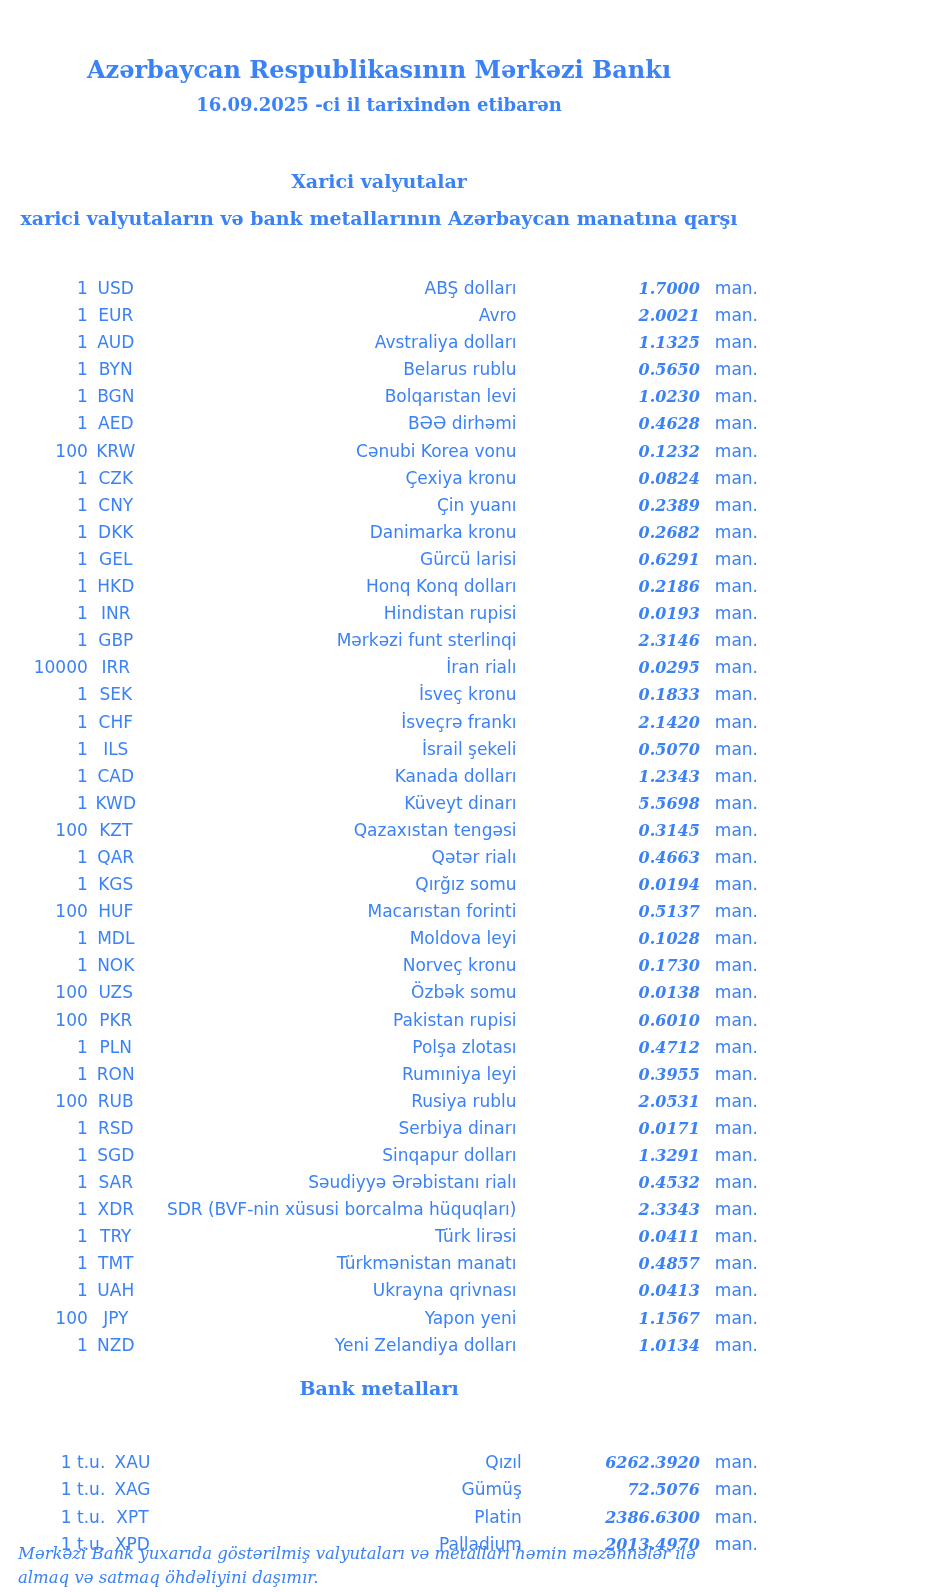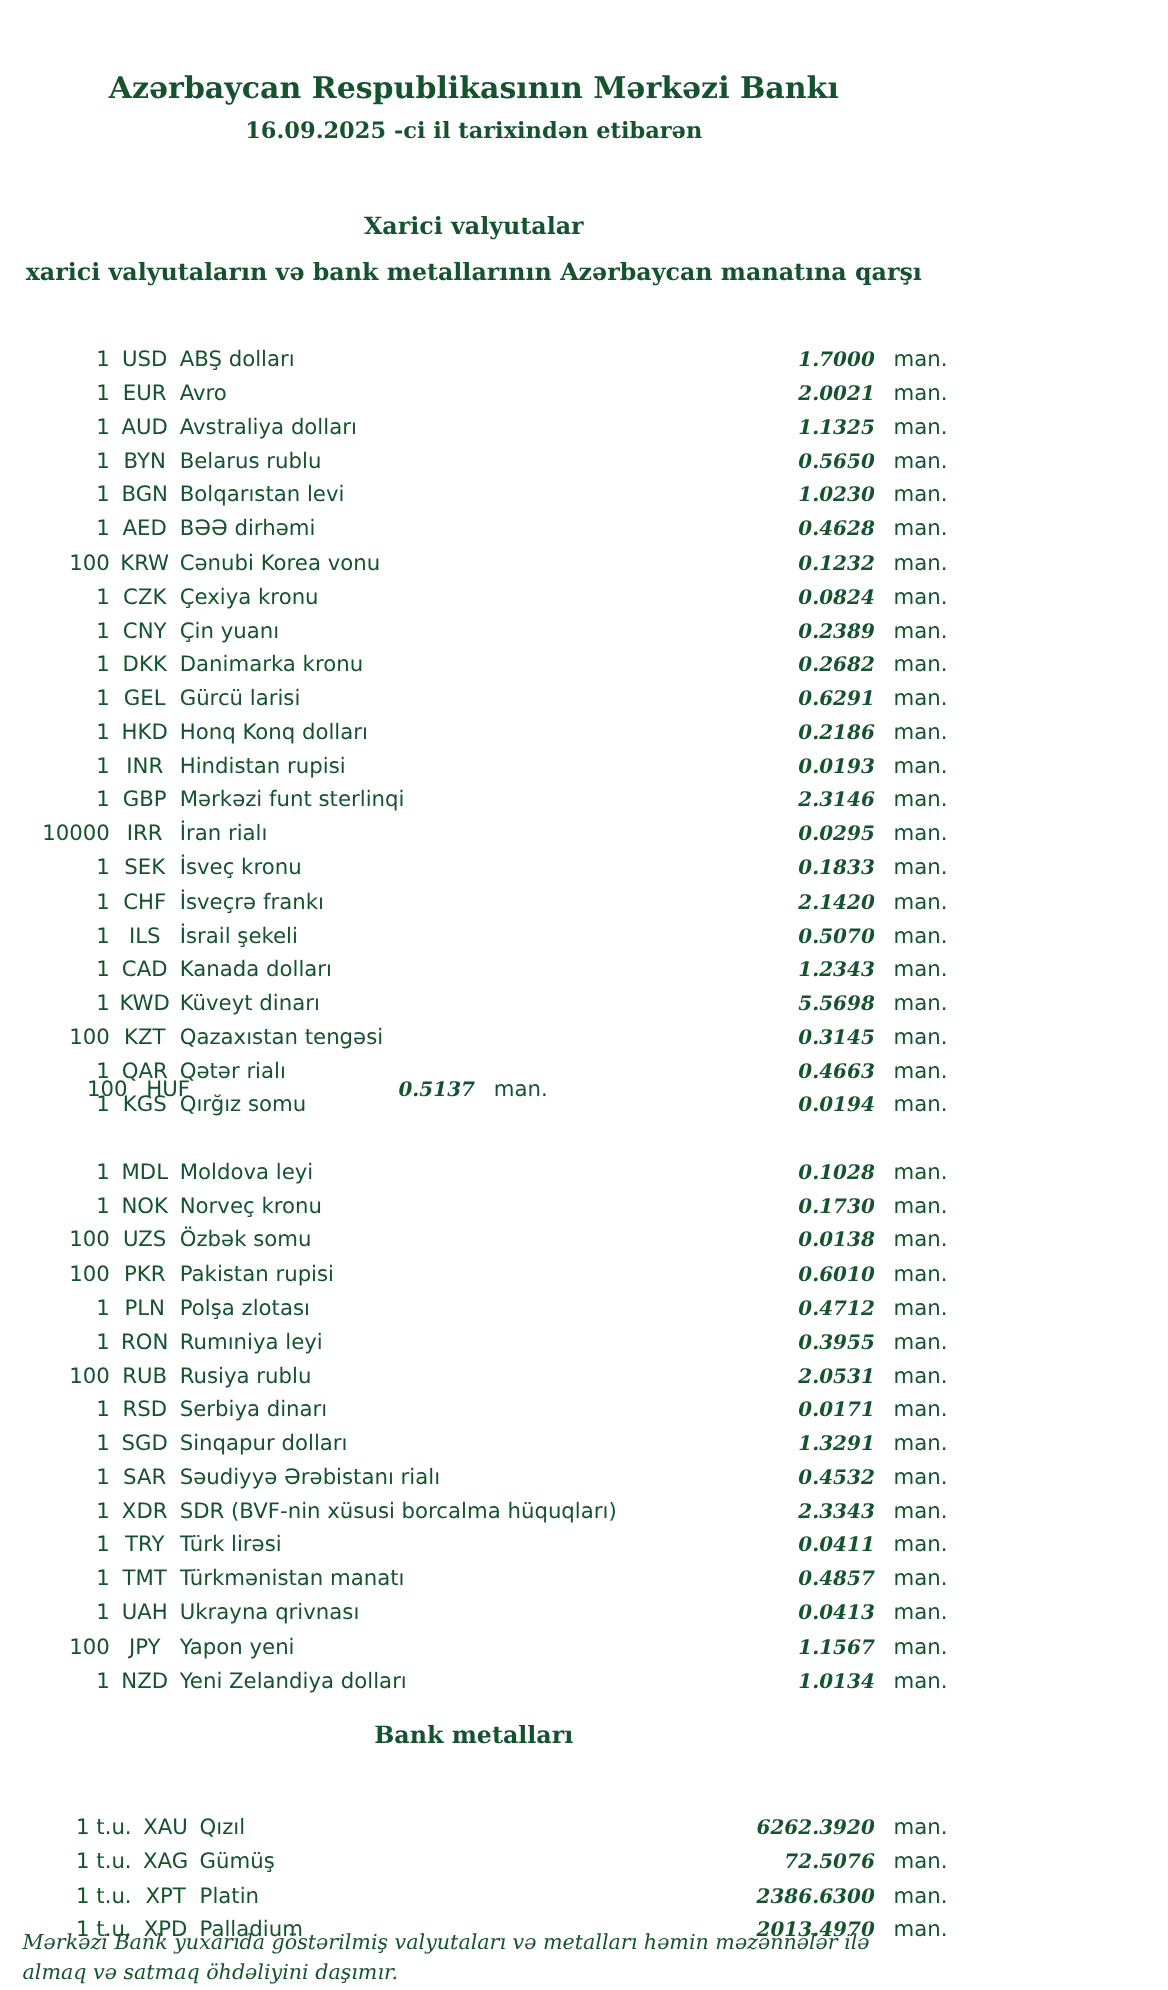--- a/index.html
+++ b/index.html
@@ -5,21 +5,21 @@
   html, body {
     margin: 0;
     padding: 0;
     background: #ffffff;
   }
   .page {
     position: relative;
     width: 758px;
     height: 1592px;
     background: #ffffff;
-    color: #14532d;
+    color: #3b82f6;
     overflow: hidden;
     font-family: "DejaVu Sans", sans-serif;
   }
   .heading {
     text-align: center;
     font-family: "DejaVu Serif", serif;
     font-weight: bold;
   }
   .bank-name {
     padding-top: 55px;
@@ -65,21 +65,21 @@
   .cell.qty {
     width: 102px;
     text-align: right;
   }
   .cell.code {
     width: 65px;
     text-align: center;
   }
   .cell.name {
     width: 433px;
-    text-align: left;
+    text-align: right;
     overflow: hidden;
     margin-top: 40px;
   }
   .cell.rate {
     width: 213px;
     text-align: right;
     font-family: "DejaVu Serif", serif;
     font-style: italic;
     font-weight: bold;
     font-size: 16px;
@@ -268,20 +268,21 @@
       <div class="rate-row">
         <span class="cell qty">1</span>
         <span class="cell code">KGS</span>
         <span class="cell name">Qırğız somu</span>
         <span class="cell rate">0.0194</span>
         <span class="cell unit">man.</span>
       </div>
       <div class="rate-row">
         <span class="cell qty">100</span>
         <span class="cell code">HUF</span>
+        <span class="cell name">Macarıstan forinti</span>
         <span class="cell rate">0.5137</span>
         <span class="cell unit">man.</span>
       </div>
       <div class="rate-row">
         <span class="cell qty">1</span>
         <span class="cell code">MDL</span>
         <span class="cell name">Moldova leyi</span>
         <span class="cell rate">0.1028</span>
         <span class="cell unit">man.</span>
       </div>

